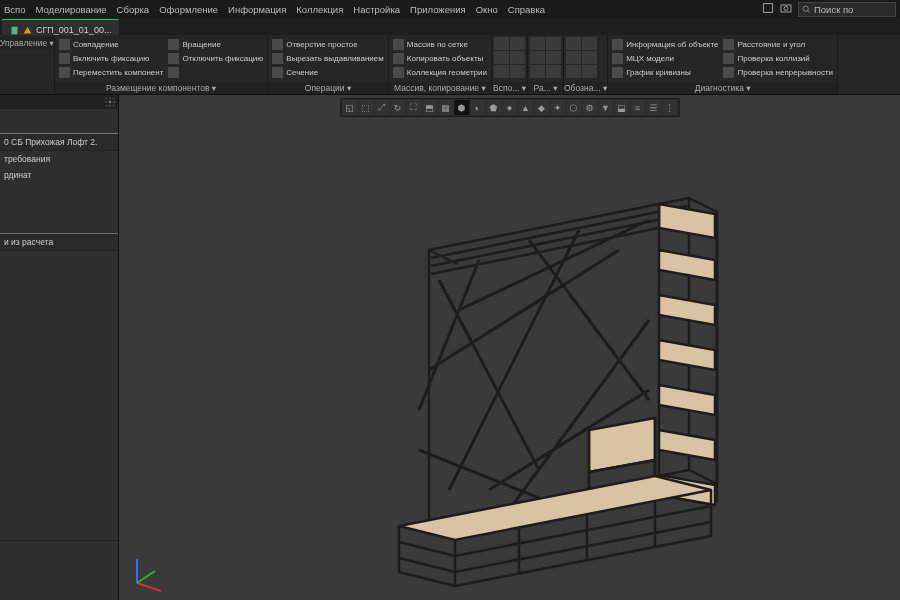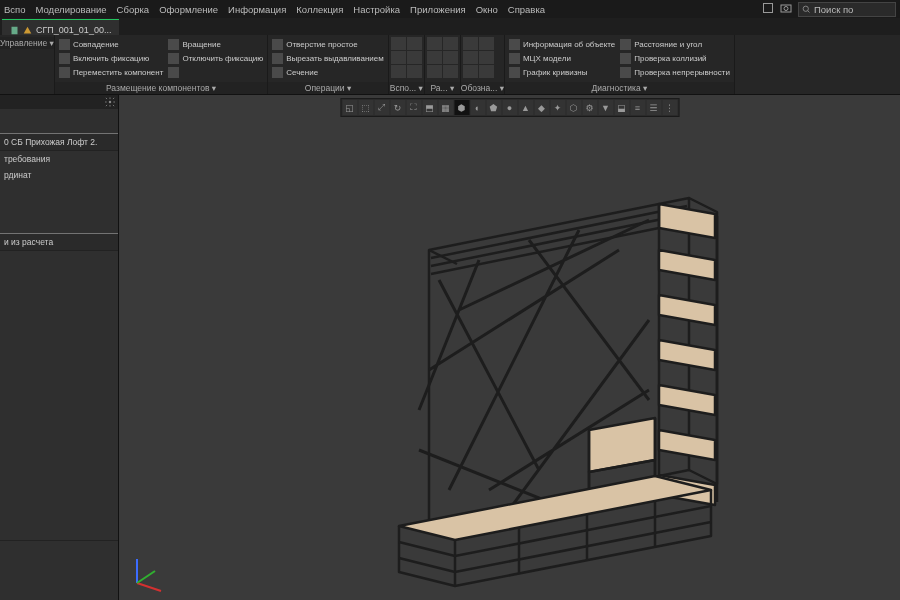--- a/index.html
+++ b/index.html
@@ -129,20 +129,39 @@
           <div class="btn-sm">
             <div class="ico"></div>
             <div class="lbl">Сечение</div>
           </div>
         </div>
       </div>
       <div class="rgroup-title">Операции ▾</div>
     </div>
     <div class="rgroup">
       <div class="rgroup-body">
+        <div class="btn-stack">
+          <div class="btn-sm">
+            <div class="ico"></div>
+            <div class="lbl">Массив по сетке</div>
+          </div>
+          <div class="btn-sm">
+            <div class="ico"></div>
+            <div class="lbl">Копировать объекты</div>
+          </div>
+          <div class="btn-sm">
+            <div class="ico"></div>
+            <div class="lbl">Коллекция геометрии</div>
+          </div>
+        </div>
+      </div>
+      <div class="rgroup-title">Массив, копирование ▾</div>
+    </div>
+    <div class="rgroup">
+      <div class="rgroup-body">
         <div class="ico-col">
           <div class="icb"></div>
           <div class="icb"></div>
           <div class="icb"></div>
         </div>
         <div class="ico-col">
           <div class="icb"></div>
           <div class="icb"></div>
           <div class="icb"></div>
         </div>

